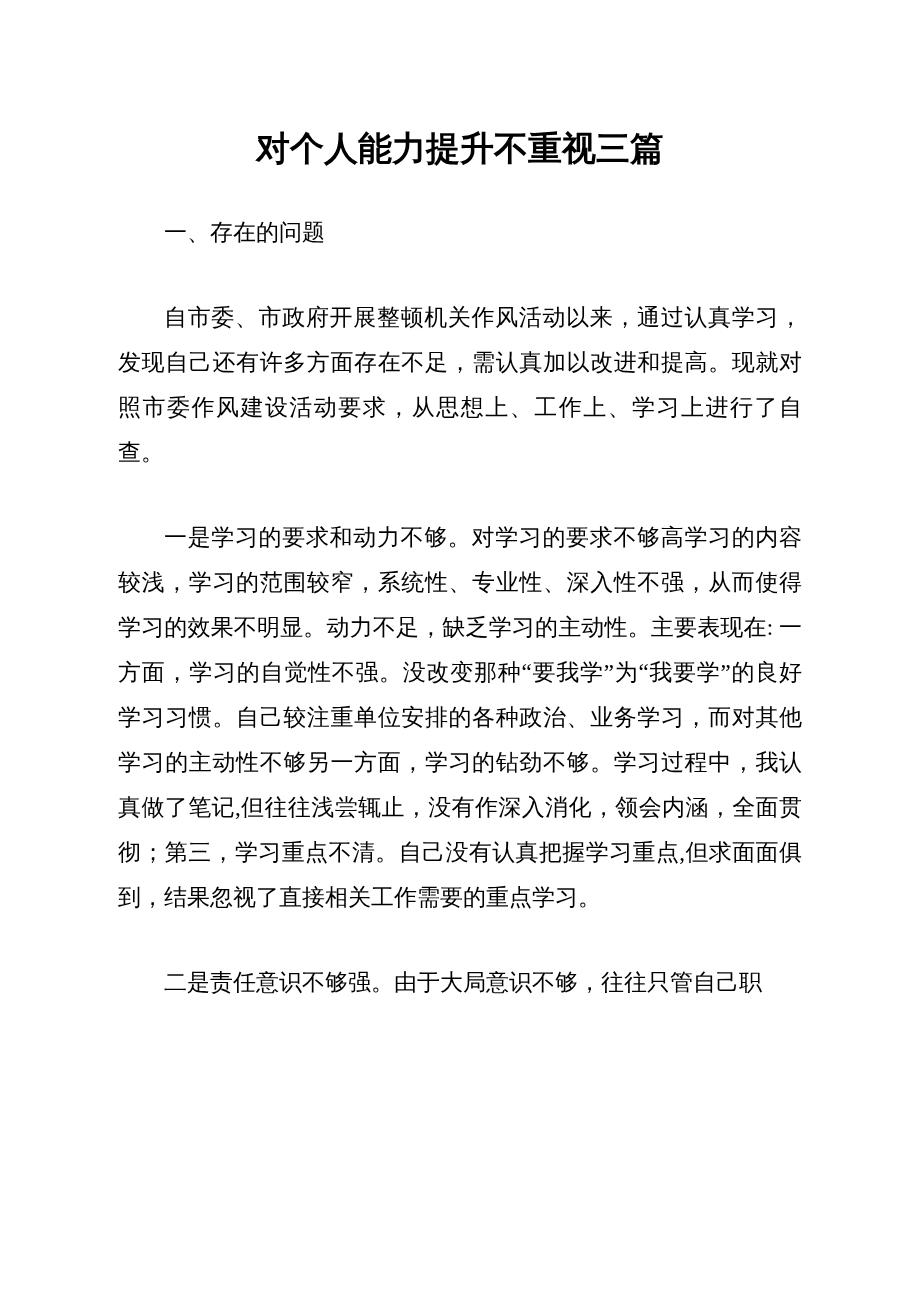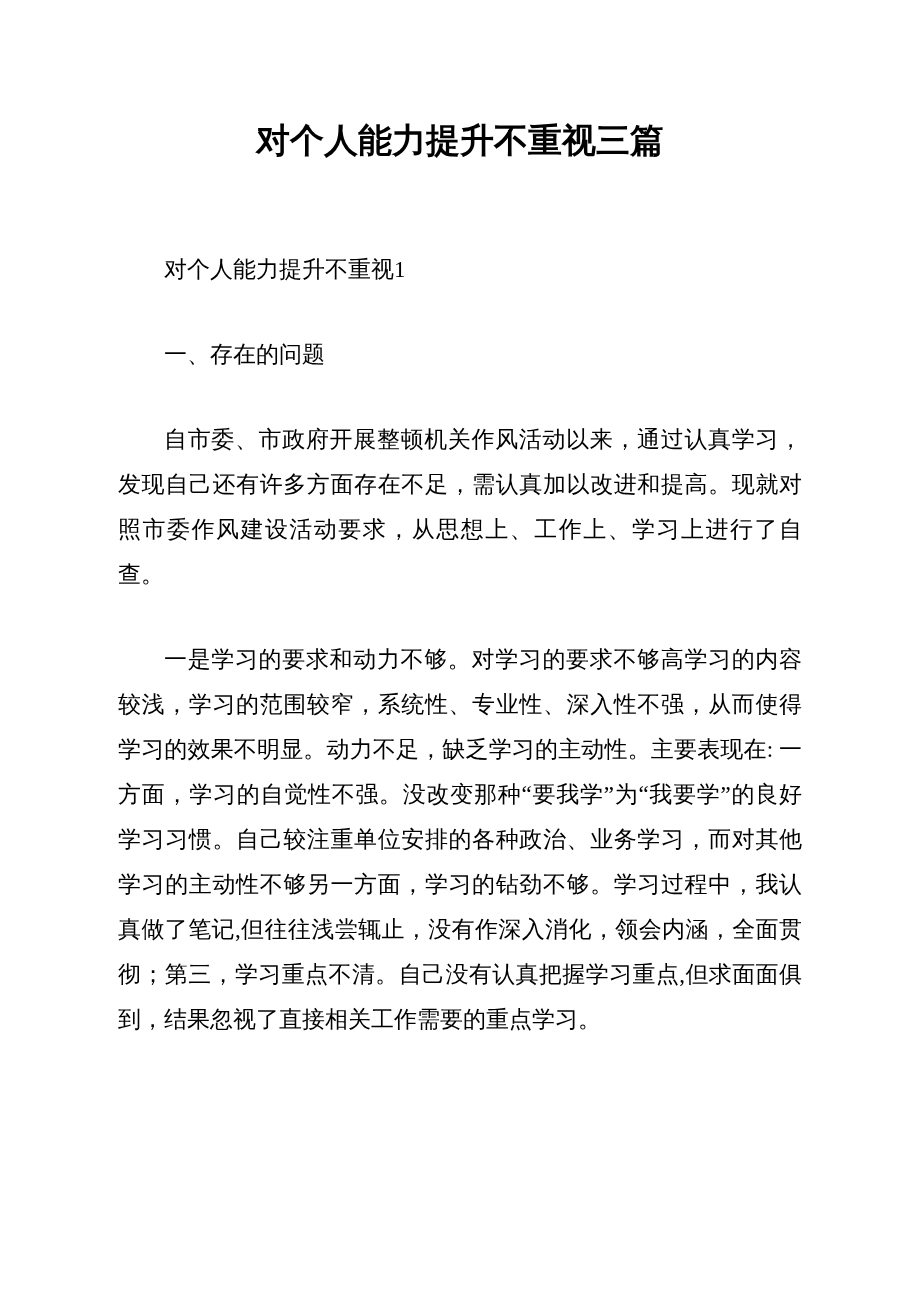--- a/index.html
+++ b/index.html
@@ -12,21 +12,21 @@
     font-family: "Liberation Serif", "DejaVu Serif", serif;
   }
   .page {
     position: relative;
     width: 920px;
     height: 1301px;
     background: #ffffff;
     overflow: hidden;
   }
   .doc-title {
-    margin: 8px;
+    margin: 16px;
     padding: 110px 60px 0 60px;
     text-align: center;
     font-family: "Liberation Sans", "DejaVu Sans", sans-serif;
     font-weight: 700;
     font-size: 34px;
     line-height: 1.3;
     color: #000000;
   }
   .content {
     margin: 0 118px;
@@ -49,24 +49,24 @@
 </style>
 </head>
 <body>
 
 <div class="page">
 
   <h1 class="doc-title">对个人能力提升不重视三篇</h1>
 
   <div class="content">
 
-    <p class="block subtitle">对个人能力提升不重视1</p>
 
     <p class="block heading">一、存在的问题</p>
 
     <p class="block para">自市委、市政府开展整顿机关作风活动以来，通过认真学习，发现自己还有许多方面存在不足，需认真加以改进和提高。现就对照市委作风建设活动要求，从思想上、工作上、学习上进行了自查。</p>
 
     <p class="block para">一是学习的要求和动力不够。对学习的要求不够高学习的内容较浅，学习的范围较窄，系统性、专业性、深入性不强，从而使得学习的效果不明显。动力不足，缺乏学习的主动性。主要表现在: 一方面，学习的自觉性不强。没改变那种“要我学”为“我要学”的良好学习习惯。自己较注重单位安排的各种政治、业务学习，而对其他学习的主动性不够另一方面，学习的钻劲不够。学习过程中，我认真做了笔记,但往往浅尝辄止，没有作深入消化，领会内涵，全面贯彻；第三，学习重点不清。自己没有认真把握学习重点,但求面面俱到，结果忽视了直接相关工作需要的重点学习。</p>
 
+    <p class="block para">二是责任意识不够强。由于大局意识不够，往往只管自己职</p>
 
   </div>
 
 </div>
 
 </body></html>

